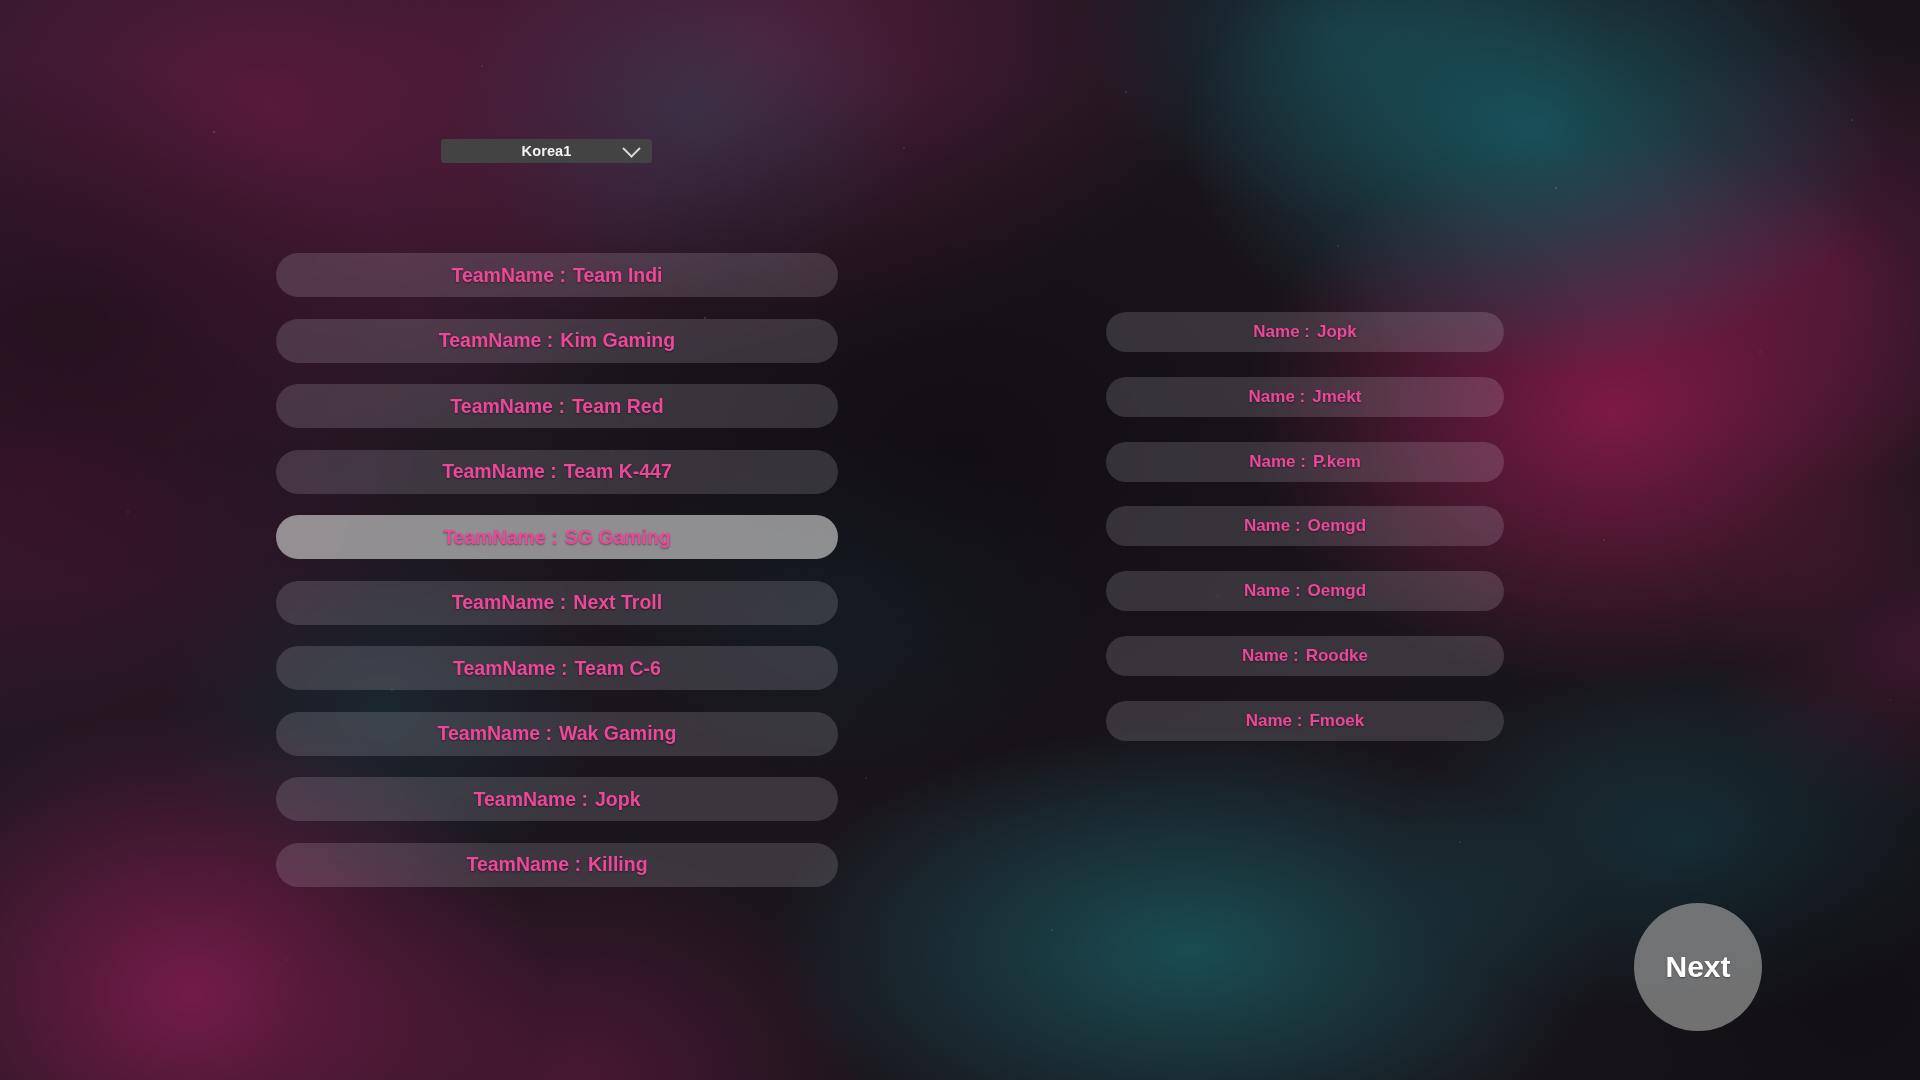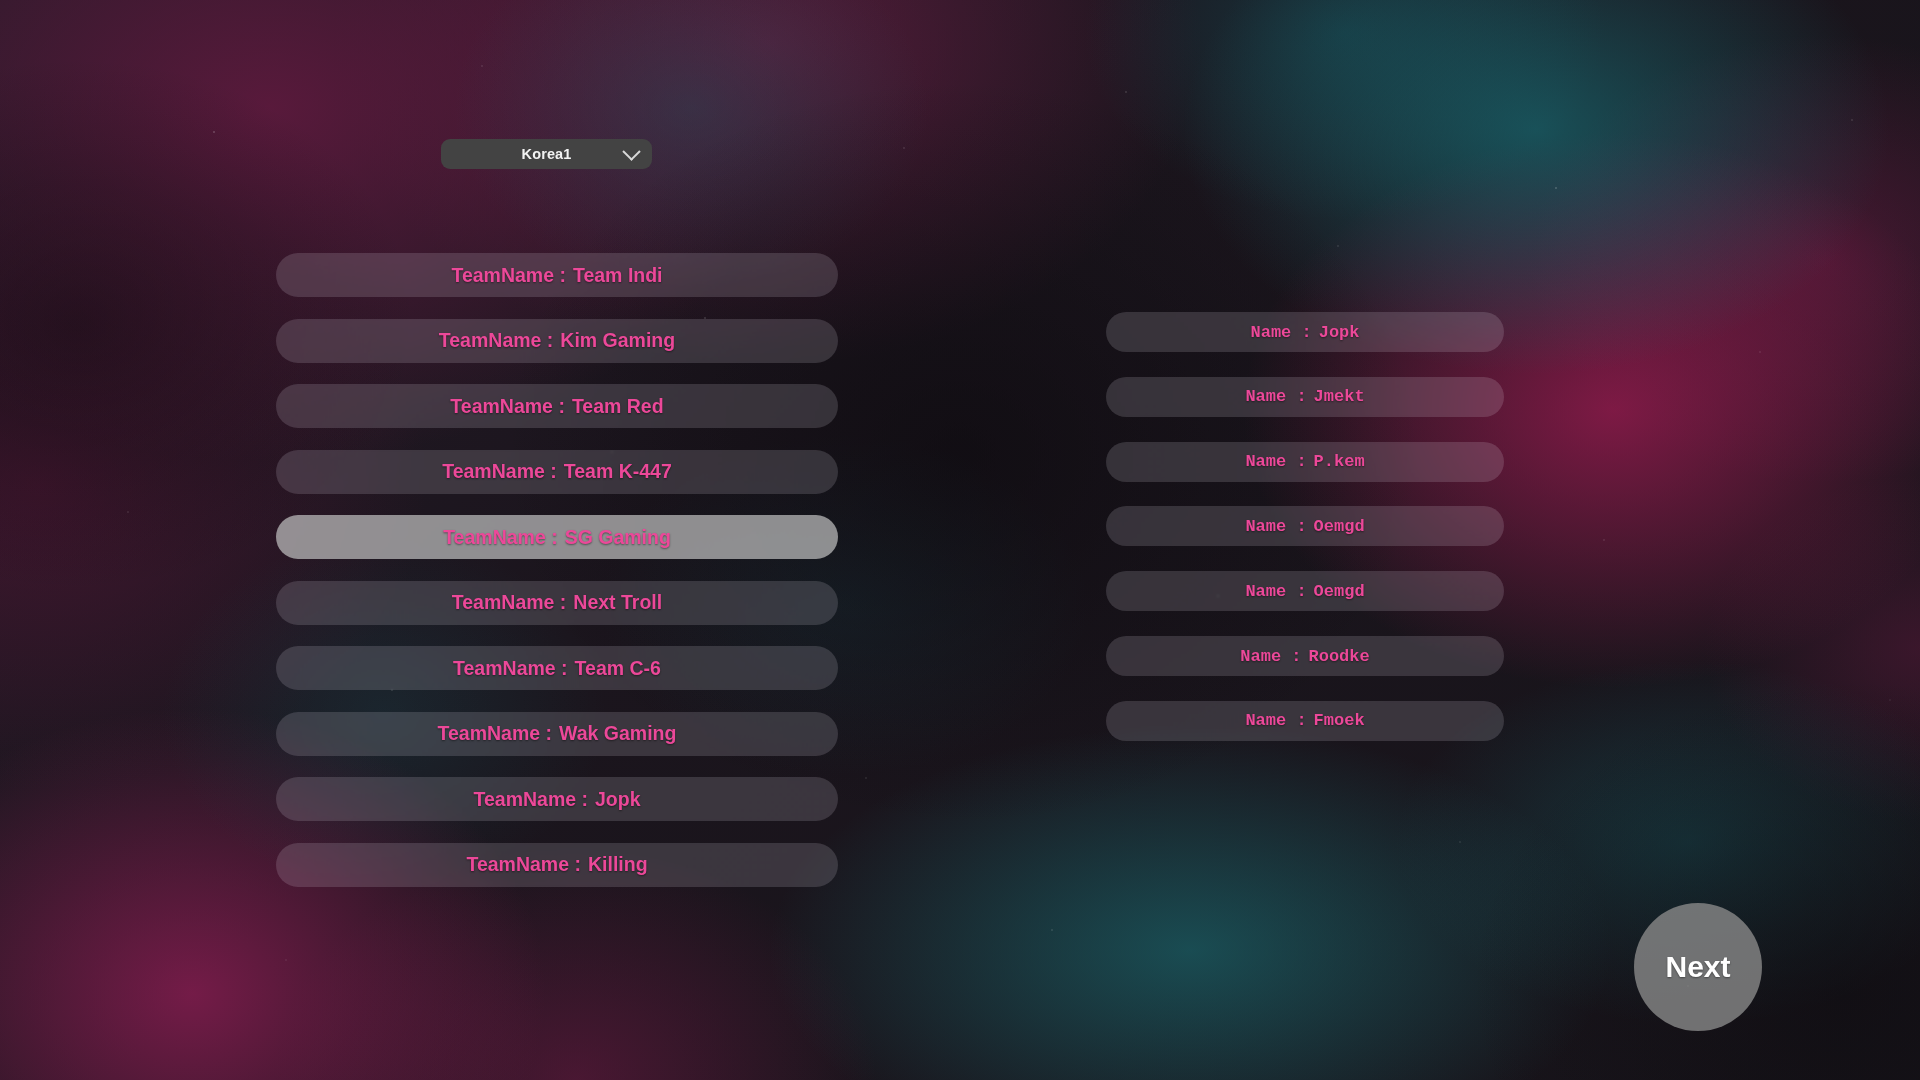--- a/index.html
+++ b/index.html
@@ -89,23 +89,23 @@
     position: absolute;
     inset: 0;
   }
 
   
   #region-dropdown {
     position: absolute;
     left: 441px;
     top: 139px;
     width: 211px;
-    height: 30px;
+    height: 24px;
     background: #434343;
-    border-radius: 9px;
+    border-radius: 3px;
     display: flex;
     align-items: center;
     justify-content: center;
     box-sizing: border-box;
     padding: 8px 10px;
     cursor: pointer;
   }
   #region-dropdown .dd-label {
     color: #f2f2f2;
     font-size: 14.5px;
@@ -156,21 +156,20 @@
   .team-row .row-text { font-size: 19.5px; }
   .team-row.selected {
     background: rgba(190, 190, 190, 0.72);
   }
 
   
   .player-row {
     left: 1106px;
     width: 398px;
     height: 40px;
-    font-family: Liberation Mono, monospace;
   }
   .player-row .row-text { font-size: 17px; }
 
   
   #next-button {
     position: absolute;
     left: 1634px;
     top: 903px;
     width: 128px;
     height: 128px;

